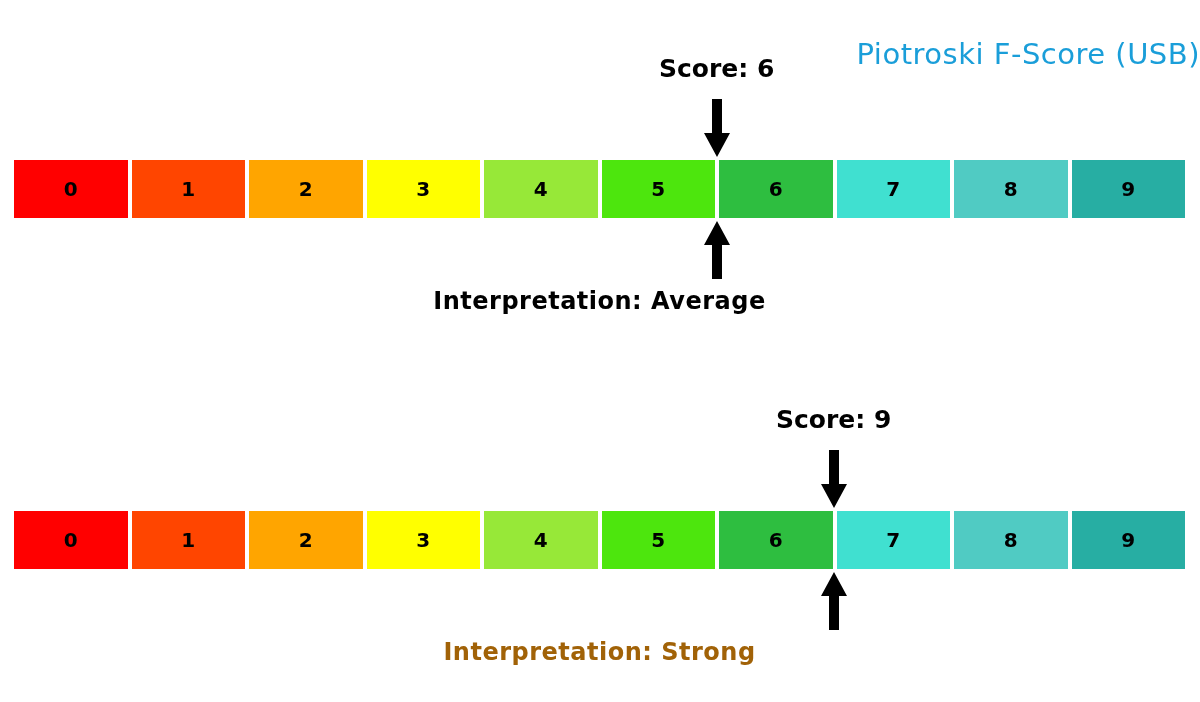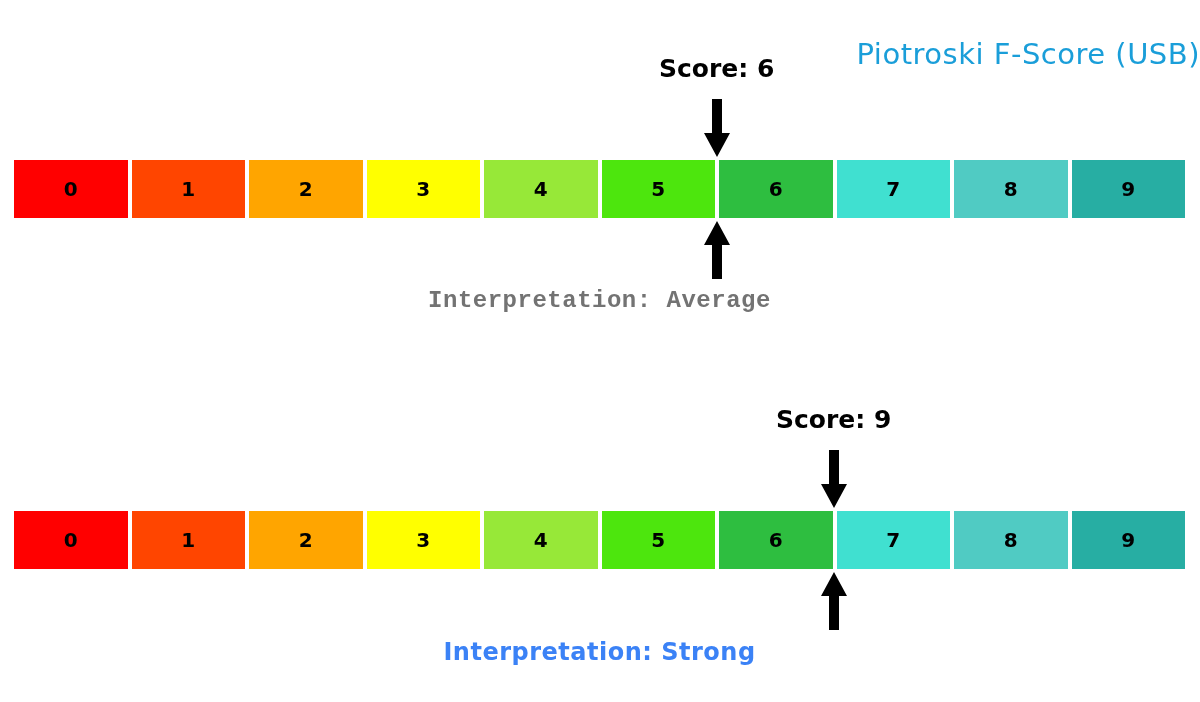--- a/index.html
+++ b/index.html
@@ -107,21 +107,21 @@
           <div class="segment" style="background: rgb(151, 232, 56);">4</div>
           <div class="segment" style="background: rgb(77, 230, 13);">5</div>
           <div class="segment" style="background: rgb(46, 190, 64);">6</div>
           <div class="segment" style="background: rgb(64, 224, 208);">7</div>
           <div class="segment" style="background: rgb(80, 203, 195);">8</div>
           <div class="segment" style="background: rgb(39, 174, 163);">9</div>
         </div>
       <svg class="arrow arrow-up score-anchor" viewBox="0 0 30 58" xmlns="http://www.w3.org/2000/svg" style="left: 60%;">
         <polygon class="arrow-shape" points="15,0 2,24 10,24 10,58 20,58 20,24 28,24" fill="#000000"></polygon>
       </svg>
-      <div class="interpretation" style="color: #737373; font-family: Liberation Mono, monospace;">Interpretation: Average</div>
+      <div class="interpretation" style="color: #000000;">Interpretation: Average</div>
     </div>
   </div>
 
   <div class="chart" id="chart1">
     <div class="bar-frame">
       <div class="score-label score-anchor" style="left: 70%;">Score: 9</div>
       <svg class="arrow arrow-down score-anchor" viewBox="0 0 30 58" xmlns="http://www.w3.org/2000/svg" style="left: 70%;">
         <polygon class="arrow-shape" points="15,58 2,34 10,34 10,0 20,0 20,34 28,34" fill="#000000"></polygon>
       </svg>
       <div class="bar">
@@ -132,17 +132,17 @@
           <div class="segment" style="background: rgb(151, 232, 56);">4</div>
           <div class="segment" style="background: rgb(77, 230, 13);">5</div>
           <div class="segment" style="background: rgb(46, 190, 64);">6</div>
           <div class="segment" style="background: rgb(64, 224, 208);">7</div>
           <div class="segment" style="background: rgb(80, 203, 195);">8</div>
           <div class="segment" style="background: rgb(39, 174, 163);">9</div>
         </div>
       <svg class="arrow arrow-up score-anchor" viewBox="0 0 30 58" xmlns="http://www.w3.org/2000/svg" style="left: 70%;">
         <polygon class="arrow-shape" points="15,0 2,24 10,24 10,58 20,58 20,24 28,24" fill="#000000"></polygon>
       </svg>
-      <div class="interpretation" style="color: #3b82f6;">Interpretation: Strong</div>
+      <div class="interpretation" style="color: #a16207;">Interpretation: Strong</div>
     </div>
   </div>
 
 </div>
 
 </body></html>

